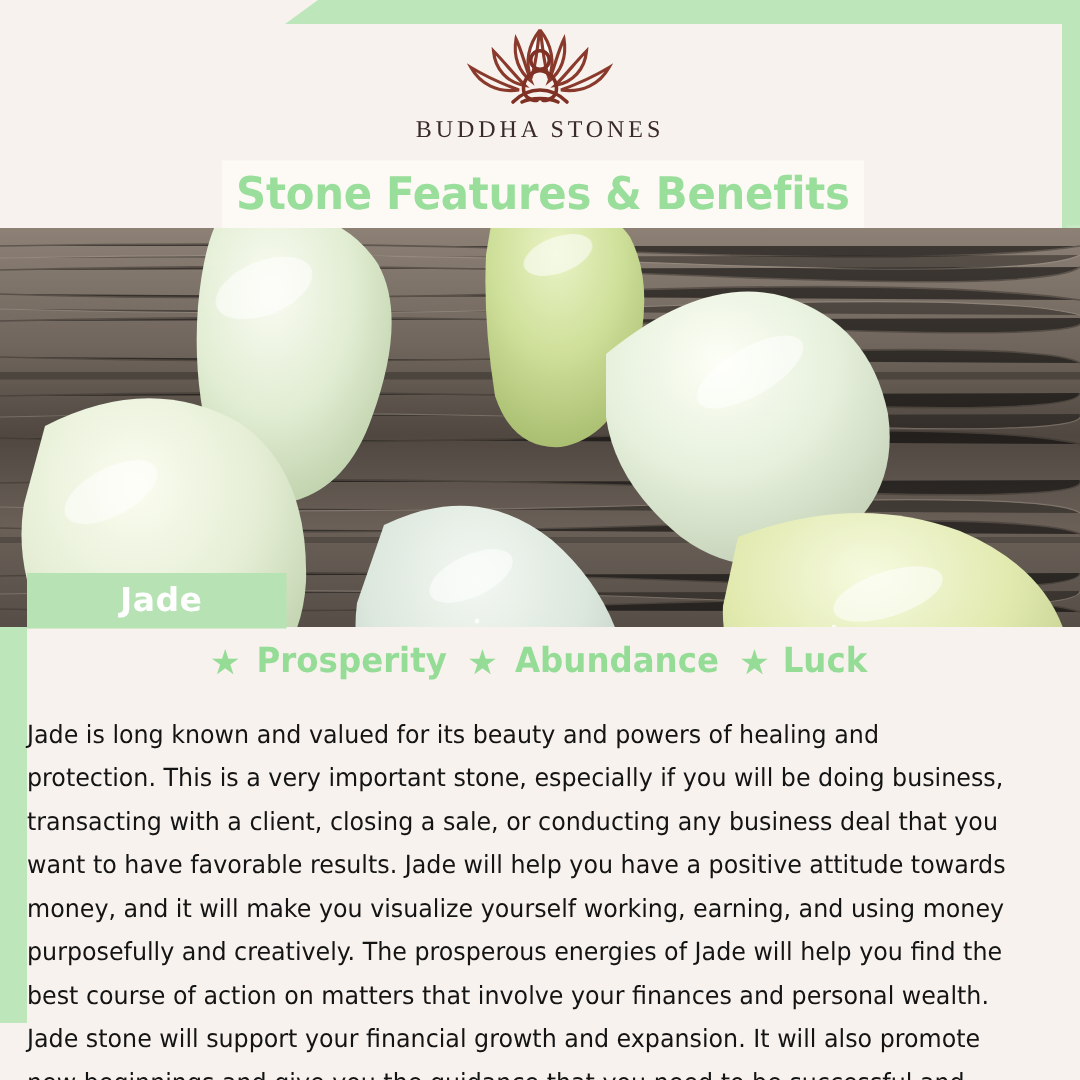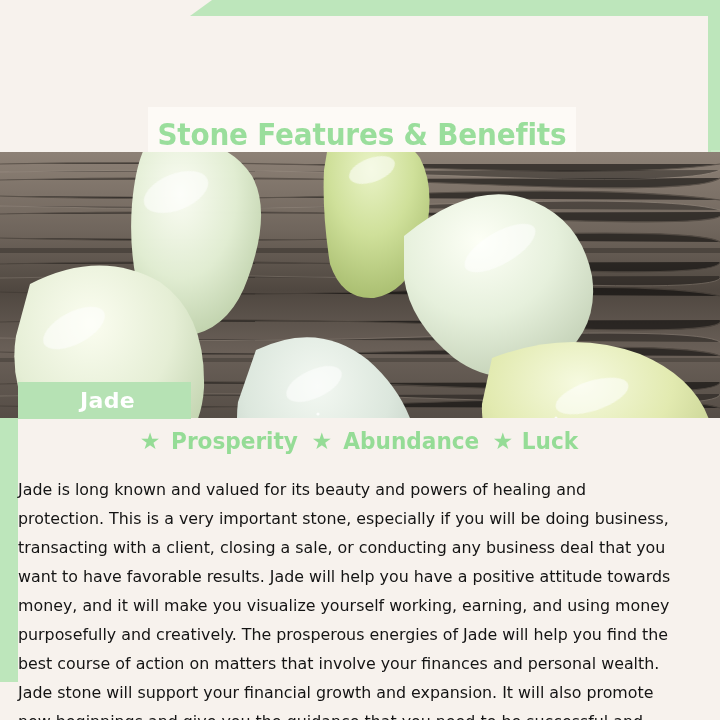--- a/index.html
+++ b/index.html
@@ -63,21 +63,21 @@
     color: #3a2b28;
   }
 
   
   .title-banner {
     position: absolute;
     top: 107px; left: 148px;
     width: 428px; height: 45px;
     background: #fdfaf6;
     display: flex;
-    align-items: flex-end;
+    align-items: center;
     justify-content: center;
   }
   .title-text {
     font-family: "DejaVu Sans", sans-serif;
     font-weight: bold;
     font-size: 30px;
     color: #9ade9c;
     letter-spacing: -0.2px;
     white-space: nowrap;
     transform: scaleX(0.93);
@@ -149,20 +149,42 @@
 </head>
 <body>
 
 <div id="infographic">
 
   <div class="deco-top-right"></div>
   <div class="deco-right-band"></div>
   <div class="deco-right-band-2"></div>
   <div class="deco-left-band"></div>
 
+  <div class="logo-wrap">
+    <svg class="logo-mark" viewBox="0 0 120 62">
+      <g fill="none" stroke="#8a3a2c" stroke-width="2.1" stroke-linecap="round">
+        <path d="M60 6 C52 16 50 28 54 38 C58 28 58 16 60 6 Z" fill="#ffffff"></path>
+        <path d="M60 6 C68 16 70 28 66 38 C62 28 62 16 60 6 Z" fill="#ffffff"></path>
+        <path d="M44 12 C42 24 46 34 54 40 C50 30 48 20 44 12 Z"></path>
+        <path d="M76 12 C78 24 74 34 66 40 C70 30 72 20 76 12 Z"></path>
+        <path d="M29 20 C30 32 38 41 50 43 C42 35 36 27 29 20 Z"></path>
+        <path d="M91 20 C90 32 82 41 70 43 C78 35 84 27 91 20 Z"></path>
+        <path d="M14 31 C20 42 32 48 46 46 C35 42 24 37 14 31 Z"></path>
+        <path d="M106 31 C100 42 88 48 74 46 C85 42 96 37 106 31 Z"></path>
+      </g>
+      <g fill="none" stroke="#7e3124" stroke-width="2.4" stroke-linecap="round" stroke-linejoin="round">
+        <circle cx="60" cy="26" r="6.2"></circle>
+        <path d="M60 33 C53 34 49 39 49 45 C49 50 53 53 58 53"></path>
+        <path d="M60 33 C67 34 71 39 71 45 C71 50 67 53 62 53"></path>
+        <path d="M42 54 C48 48 54 46 60 46 C66 46 72 48 78 54"></path>
+        <path d="M48 54 C54 51 66 51 72 54"></path>
+      </g>
+    </svg>
+    <div class="logo-text">BUDDHA STONES</div>
+  </div>
 
   <div class="title-banner">
     <div class="title-text">Stone Features &amp; Benefits</div>
   </div>
 
   <div class="photo">
     <svg class="wood" viewBox="0 0 720 266" preserveAspectRatio="none">
       <defs>
         <linearGradient id="woodg" x1="0" y1="0" x2="0" y2="1">
           <stop offset="0" stop-color="#8d8176"></stop>

